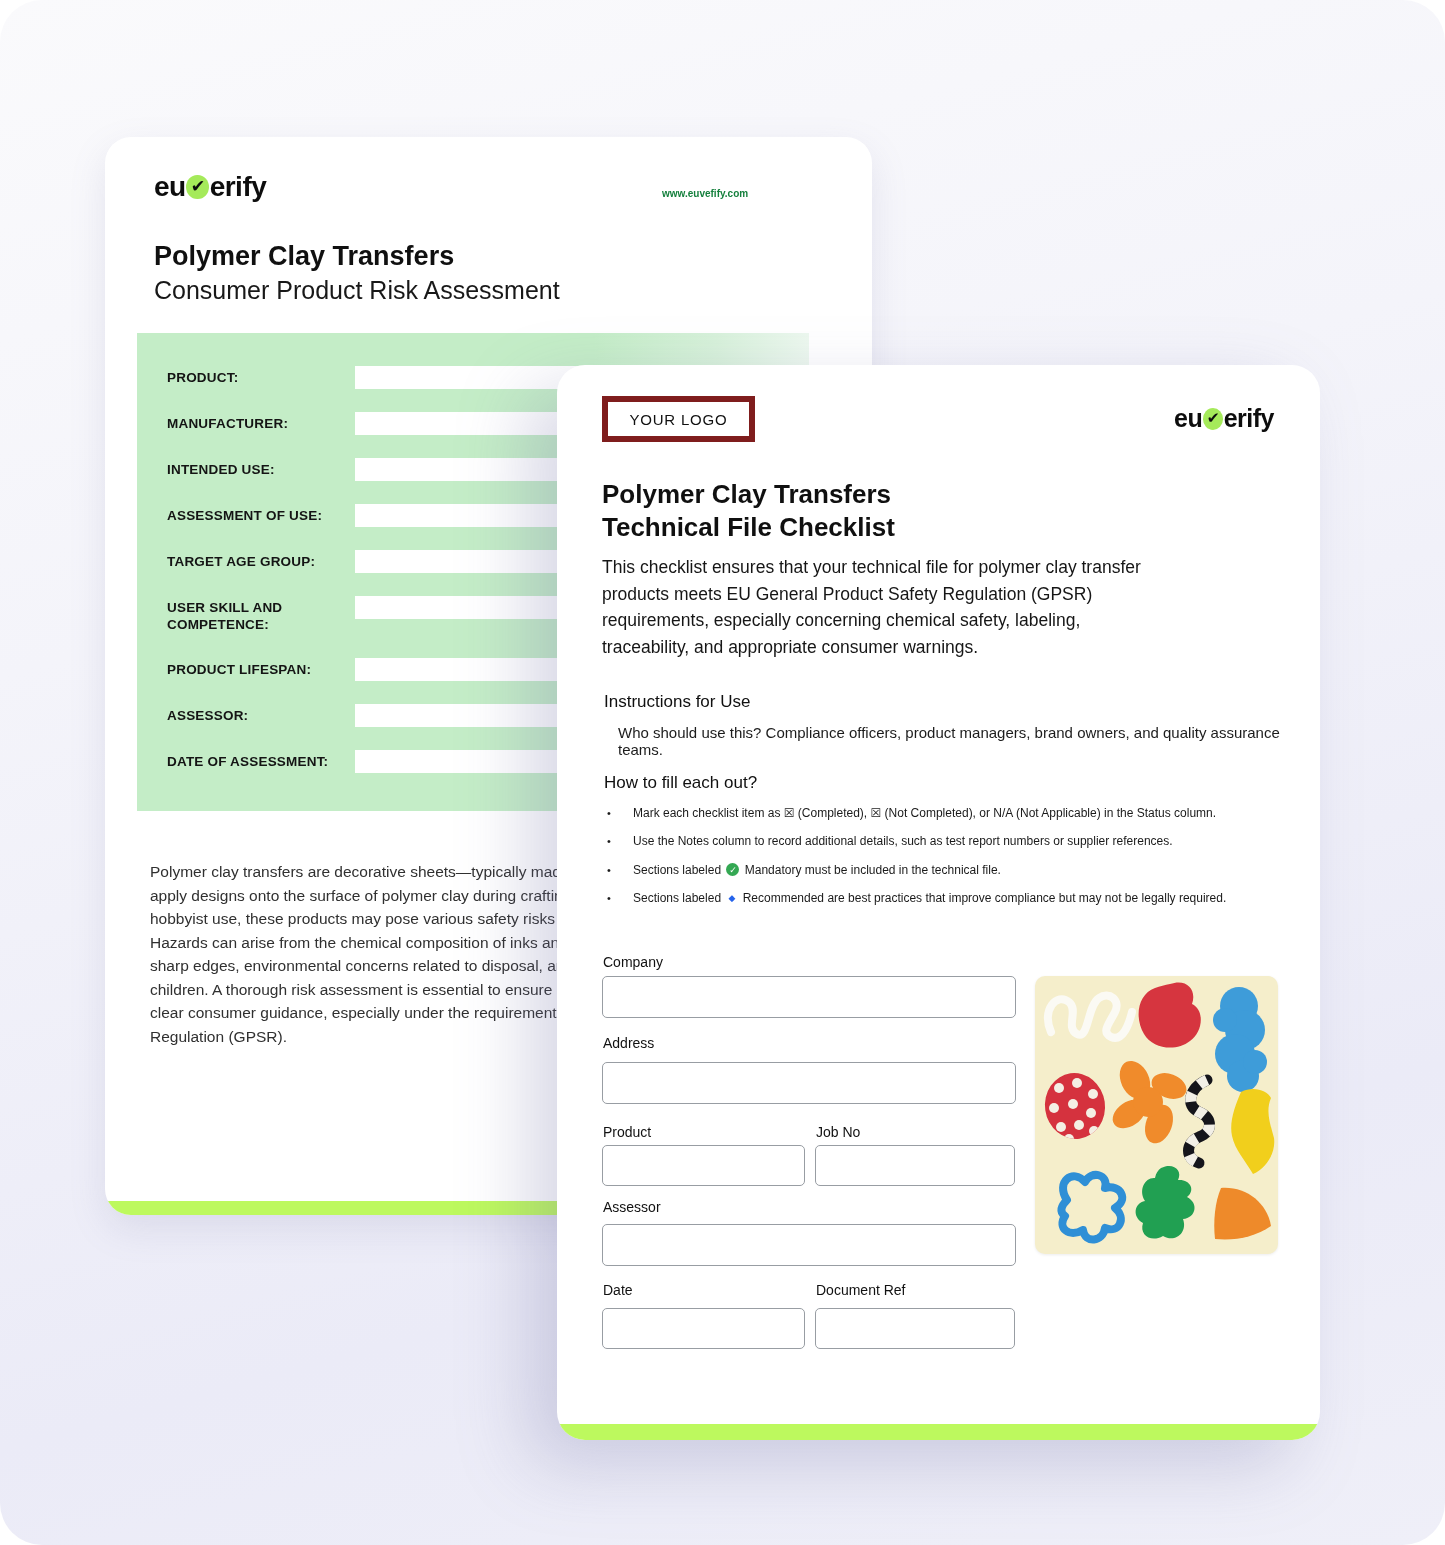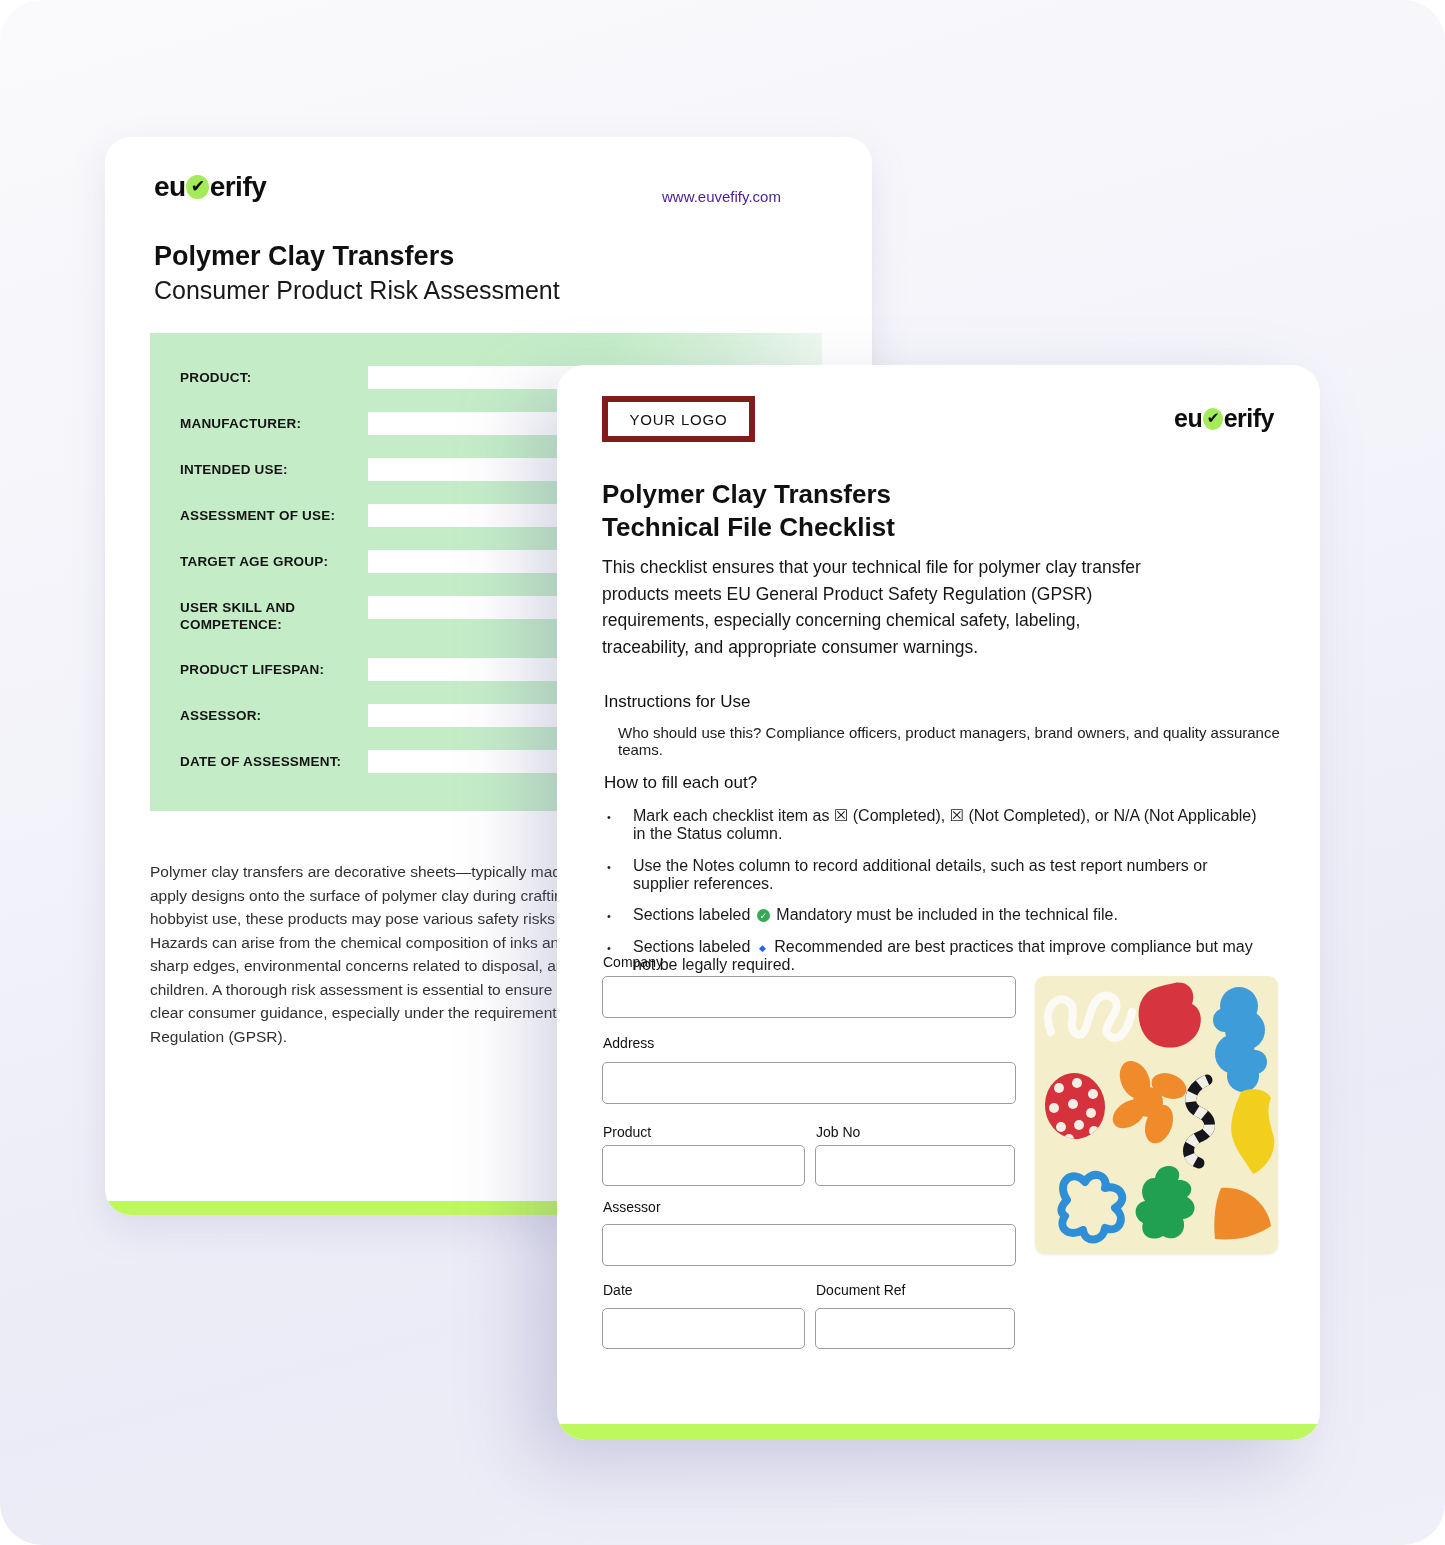--- a/index.html
+++ b/index.html
@@ -13,25 +13,25 @@
                     position:relative; margin:0 0.5px; }
   .logo .lg-check::after { content:"✔"; position:absolute; left:50%; top:50%; transform:translate(-50%,-54%);
                     font-size:0.62em; color:#0d0d0d; font-weight:700; }
   .lime-bar { position:absolute; left:0; right:0; bottom:0; background:#BDF95E; }
 
   
   .page-left { position:absolute; left:105px; top:137px; width:767px; height:1078px; background:#ffffff;
                border-radius:26px; box-shadow:0 14px 36px rgba(125,125,170,0.16); overflow:hidden; }
   .page-left .lime-bar { height:14px; }
   .pl-logo { position:absolute; left:49px; top:34px; font-size:28px; }
-  .pl-url  { position:absolute; left:557px; top:51px; font-size:15px; font-weight:400; color:#4c1d95; }
+  .pl-url  { position:absolute; left:557px; top:51px; font-size:10px; font-weight:700; color:#15803d; }
   .pl-title { position:absolute; left:49px; top:104px; font-size:27px; font-weight:700; color:#101010; }
   .pl-subtitle { position:absolute; left:49px; top:139px; font-size:25px; font-weight:400; color:#181818; }
 
-  .green-panel { position:absolute; left:45px; top:196px; width:672px; height:478px;
+  .green-panel { position:absolute; left:32px; top:196px; width:672px; height:478px;
                  background:linear-gradient(90deg,#C4EDC7 0%,#C4EDC7 68%,#D7F1DA 86%,#EDF8EF 100%); }
   .grow { position:absolute; left:30px; right:0; height:23px; }
   .glabel { position:absolute; left:0; top:3px; width:172px; font-size:13.5px; font-weight:700; color:#141414;
             line-height:17px; letter-spacing:0.2px; }
   .gfield { position:absolute; left:188px; right:0; top:0; height:23px;
             background:linear-gradient(90deg,#ffffff 0%,#ffffff 58%,#f3f3fb 100%); }
 
   .pl-para { position:absolute; left:45px; top:723px; font-size:15.5px; line-height:23.5px; color:#303030; }
   .pl-para div { white-space:nowrap; }
 
@@ -41,21 +41,21 @@
   .page-right .lime-bar { height:16px; }
   .logo-box { position:absolute; left:45px; top:31px; width:153px; height:46px; border:6px solid #7f1d1d;
               display:flex; align-items:center; justify-content:center; font-size:15px; letter-spacing:0.8px; color:#101010; }
   .pr-logo { position:absolute; right:46px; top:39px; font-size:25px; }
   .pr-title { position:absolute; left:45px; top:113px; font-size:26px; font-weight:700; color:#101010; line-height:33px; }
   .pr-intro { position:absolute; left:45px; top:189px; font-size:17.5px; line-height:26.5px; color:#161616; }
   .pr-intro div { white-space:nowrap; }
   .pr-h2 { position:absolute; left:47px; font-size:17px; font-weight:400; color:#101010; }
   .pr-small { position:absolute; left:61px; font-size:15px; color:#1c1c1c; }
   .bullets { position:absolute; left:50px; top:441px; width:660px; }
-  .bullet { display:flex; margin-bottom:13.5px; font-size:16px; color:#1a1a1a; align-items:baseline; }
+  .bullet { display:flex; margin-bottom:13.5px; font-size:12px; color:#1a1a1a; align-items:baseline; }
   .bullet .dot { width:26px; flex:none; }
   .bullet .dot::before { content:"•"; font-size:11px; }
   .check-icon { display:inline-block; width:13px; height:13px; background:#34A853; border-radius:50%;
                 position:relative; top:2px; margin:0 2px; }
   .check-icon::after { content:"✓"; position:absolute; left:50%; top:50%; transform:translate(-50%,-52%);
                 color:#fff; font-size:9px; font-weight:700; }
   .diamond-icon { display:inline-block; color:#2563EB; font-size:9px; margin:0 4px; position:relative; top:-1px; }
   .diamond-icon::after { content:"◆"; }
 
   .f-label { position:absolute; font-size:14px; color:#111; }

